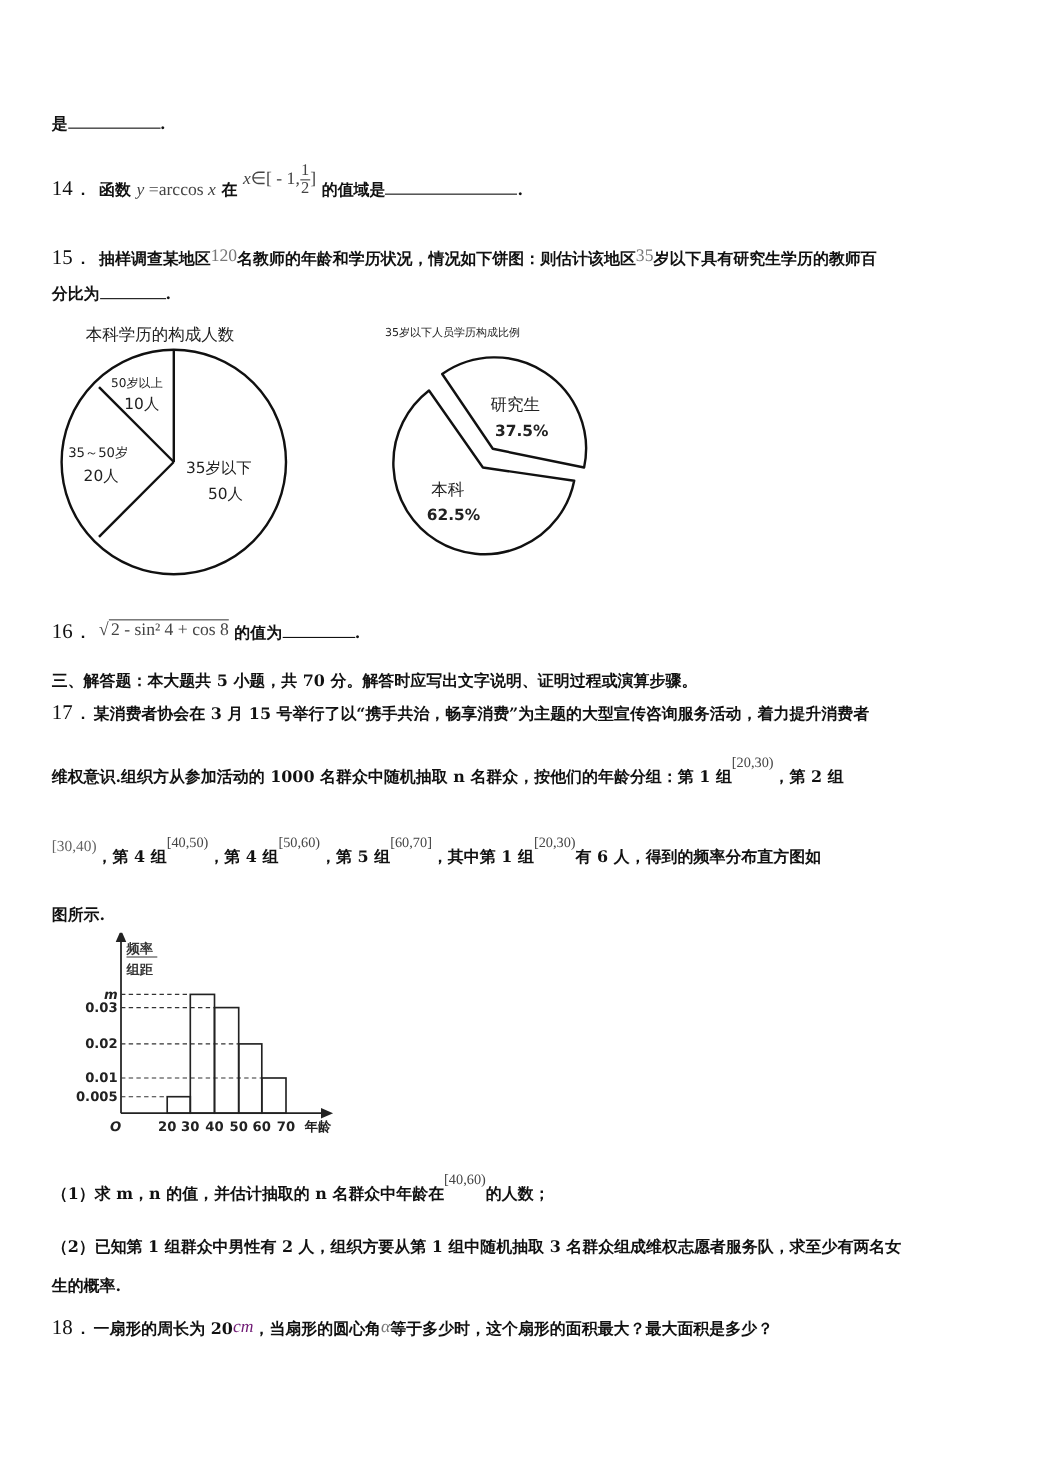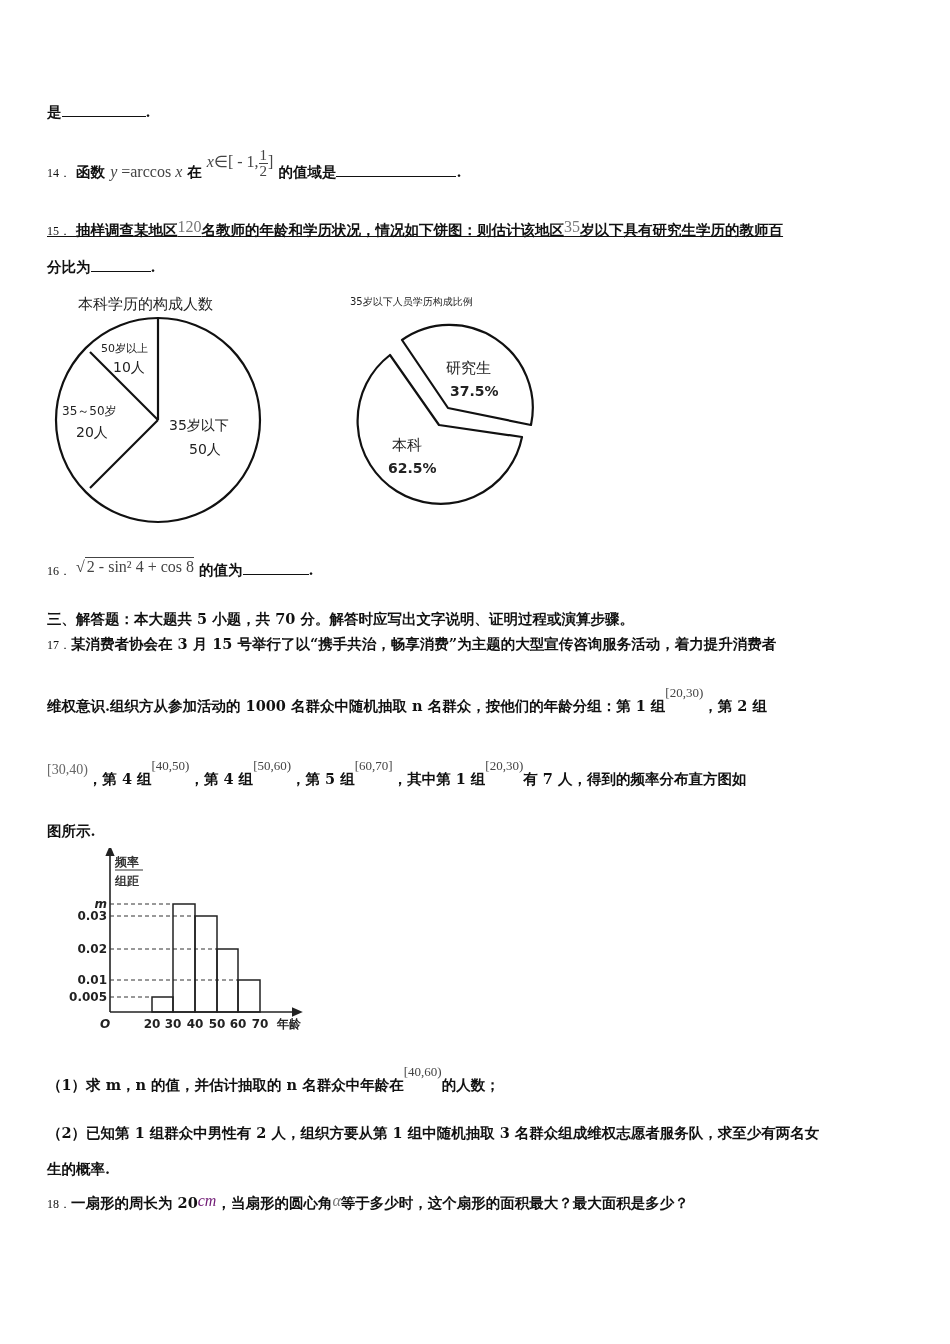--- a/index.html
+++ b/index.html
@@ -1,19 +1,19 @@
 <!DOCTYPE html>
 <html><head>
 <meta charset="utf-8">
 <style>
   html, body { margin: 0; padding: 0; background: #ffffff; }
   body { width: 950px; height: 1344px; position: relative; overflow: hidden;
          font-family: "DejaVu Serif", "Liberation Serif", serif; color: #111; }
   .line { position: absolute; left: 47px; font-size: 14.5px; font-weight: bold; white-space: nowrap; }
-  .num { font-weight: normal; font-family: "Liberation Serif", serif; font-size: 12px; }
+  .num { font-weight: normal; font-family: "Liberation Serif", serif; font-size: 19px; }
   .math { font-family: "Liberation Serif", serif; font-weight: normal; color: #444; font-size: 16px; }
   .math i { font-style: italic; }
   .blank { display: inline-block; border-bottom: 1px solid #111; height: 12px; vertical-align: baseline; }
   .sup { position: relative; top: -14px; font-family: "Liberation Serif", serif; font-weight: normal; color: #444; font-size: 13px; }
   .frac { display: inline-block; vertical-align: middle; text-align: center; line-height: 1; font-size: 15px; }
   .frac .n { display: block; border-bottom: 1px solid #444; padding: 0 1px; }
   .frac .d { display: block; }
   .sqrt { border-top: 1px solid #444; padding-left: 2px; text-align: right; }
   svg text { font-family: "DejaVu Sans", sans-serif; }
   .chart-title { position: absolute; font-family: "DejaVu Sans", sans-serif; font-size: 15px; color: #222; white-space: nowrap; }
@@ -27,21 +27,21 @@
 
 <div class="line" style="top:158px;">
   <span class="num">14．</span>
   <span>函数</span>
   <span class="math"><i>y</i> =arccos <i>x</i></span>
   <span>在</span>
   <span class="math" style="position:relative; top:-10px;"><i>x</i>∈[ - 1,<span class="frac"><span class="n">1</span><span class="d">2</span></span>]</span>
   <span>的值域是</span><span class="blank" style="width:120px;"></span><span>.</span>
 </div>
 
-<div class="line" style="top:221px;text-decoration:underline;">
+<div class="line" style="top:221px;">
   <span class="num">15．</span>
   <span>抽样调查某地区</span><span class="math" style="position:relative; top:-3px; color:#777;">120</span><span>名教师的年龄和学历状况，情况如下饼图：则估计该地区</span><span class="math" style="position:relative; top:-3px; color:#777;">35</span><span>岁以下具有研究生学历的教师百</span>
 </div>
 <div class="line" style="top:258px;">
   <span>分比为</span><span class="blank" style="width:60px;"></span><span>.</span>
 </div>
 
 <div class="chart-title" style="left:78px; top:295px;">本科学历的构成人数</div>
 <svg style="position:absolute; left:50px; top:312px;" width="220" height="215">
   <circle cx="108" cy="108" r="102" fill="#fff" stroke="#111" stroke-width="2.2"></circle>
@@ -76,21 +76,21 @@
 
 <div class="line" style="top:610px;">三、解答题：本大题共 5 小题，共 70 分。解答时应写出文字说明、证明过程或演算步骤。</div>
 
 <div class="line" style="top:635px;">
   <span class="num">17．</span><span>某消费者协会在 3 月 15 号举行了以“携手共治，畅享消费”为主题的大型宣传咨询服务活动，着力提升消费者</span>
 </div>
 <div class="line" style="top:697px;">
   <span>维权意识.组织方从参加活动的 1000 名群众中随机抽取 n 名群众，按他们的年龄分组：第 1 组</span><span class="sup">[20,30)</span><span>，第 2 组</span>
 </div>
 <div class="line" style="top:770px;">
-  <span class="sup" style="top:-10px; font-size:14px; color:#666;font-family:Liberation Serif, serif;">[30,40)</span><span>，第 4 组</span><span class="sup">[40,50)</span><span>，第 4 组</span><span class="sup">[50,60)</span><span>，第 5 组</span><span class="sup">[60,70]</span><span>，其中第 1 组</span><span class="sup">[20,30)</span><span>有 7 人，得到的频率分布直方图如</span>
+  <span class="sup" style="top:-10px; font-size:14px; color:#666;font-family:Liberation Serif, serif;">[30,40)</span><span>，第 4 组</span><span class="sup">[40,50)</span><span>，第 4 组</span><span class="sup">[50,60)</span><span>，第 5 组</span><span class="sup">[60,70]</span><span>，其中第 1 组</span><span class="sup">[20,30)</span><span>有 6 人，得到的频率分布直方图如</span>
 </div>
 <div class="line" style="top:822px;">图所示.</div>
 
 <svg style="position:absolute; left:45px; top:848px;" width="290" height="190">
   <defs>
     <marker id="arr" markerWidth="8" markerHeight="8" refX="4" refY="4" orient="auto">
       <path d="M0,1 L7,4 L0,7 Z" fill="#222"></path>
     </marker>
   </defs>
 

